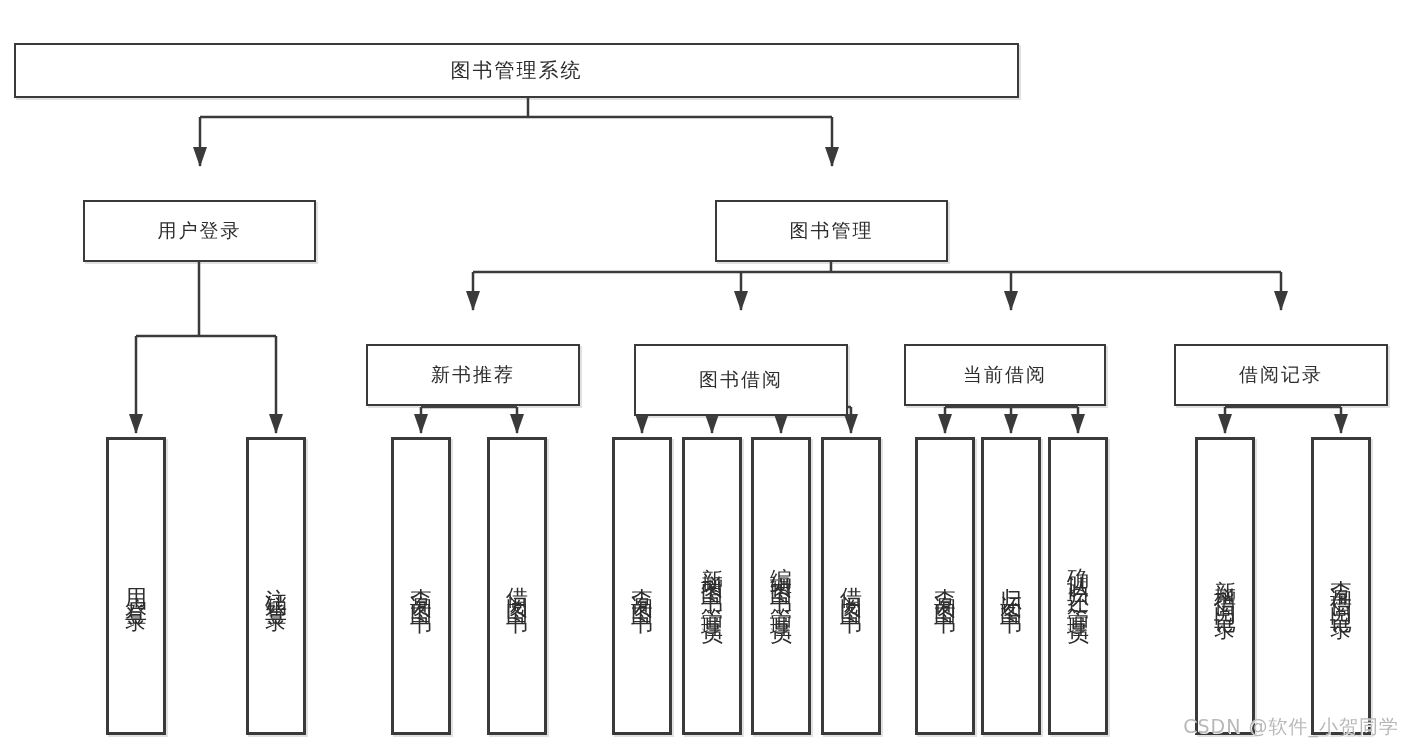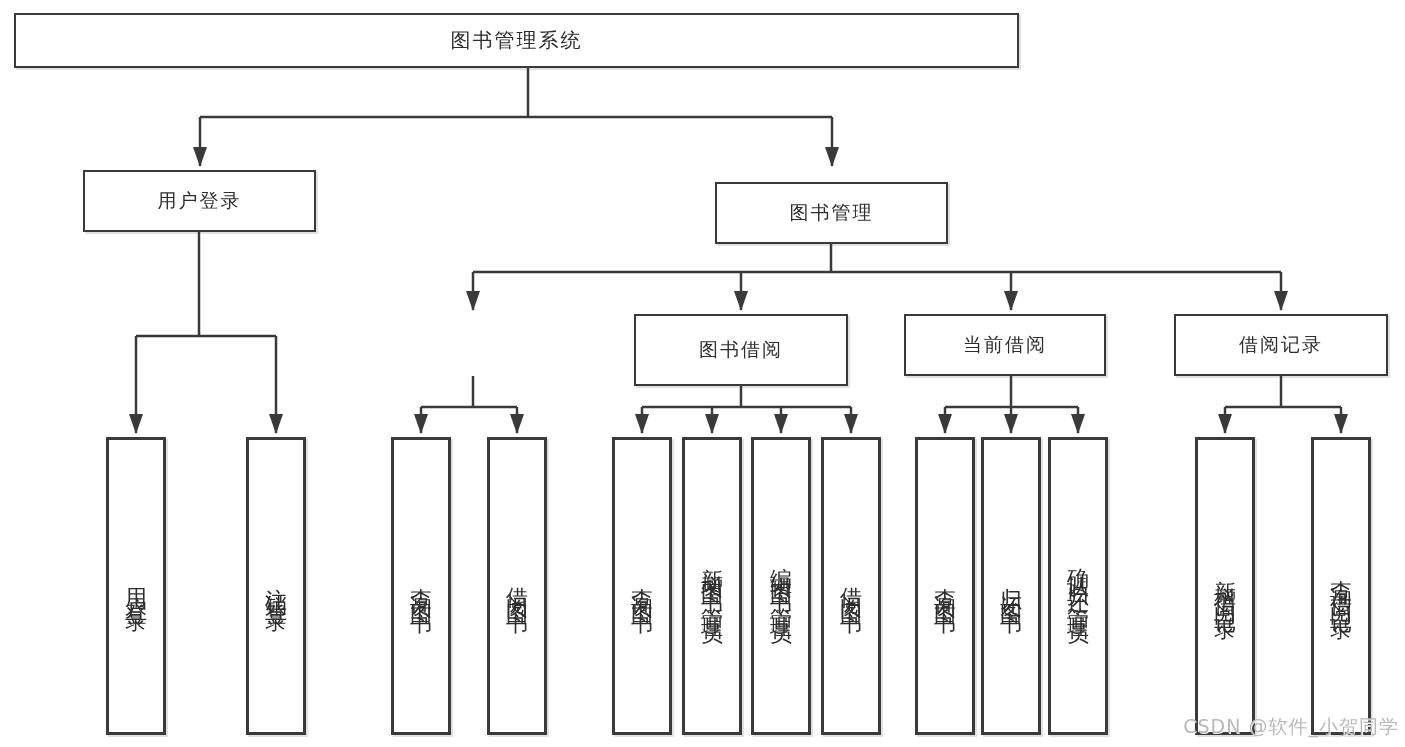--- a/index.html
+++ b/index.html
@@ -26,20 +26,21 @@
     display:flex;
     align-items:center;
     justify-content:center;
     box-shadow:2px 2px 0 rgba(90,90,90,0.18);
     z-index:2;
   }
   .nh{
     font-size:19px;
     letter-spacing:2px;
     white-space:nowrap;
+    margin-top:30px;
   }
   .nh.root{font-size:20px;}
   .nv{
     writing-mode:vertical-rl;
     text-orientation:mixed;
     font-size:22px;
     letter-spacing:8px;
     border-width:3px;
     line-height:1;
   }
@@ -99,22 +100,23 @@
 
       <path d="M1281,376 V407 M1225,407 H1341"></path>
       <line x1="1225" y1="407" x2="1225" y2="433" marker-end="url(#arw)"></line>
       <line x1="1341" y1="407" x2="1341" y2="433" marker-end="url(#arw)"></line>
     </g>
   </svg>
 
   <div class="node nh root" style="left:14px;top:13px;width:1005px;height:55px">图书管理系统</div>
 
   <div class="node nh" style="left:83px;top:170px;width:233px;height:62px">用户登录</div>
-  <div class="node nh" style="left:715px;top:182px;width:233px;height:62px">图书管理</div>
+  <div class="node nh" style="left:715px;top:170px;width:233px;height:62px">图书管理</div>
 
+  <div class="node nh" style="left:366px;top:314px;width:214px;height:62px">新书推荐</div>
   <div class="node nh" style="left:634px;top:314px;width:214px;height:72px">图书借阅</div>
   <div class="node nh" style="left:904px;top:314px;width:202px;height:62px">当前借阅</div>
   <div class="node nh" style="left:1174px;top:314px;width:214px;height:62px">借阅记录</div>
 
   <div class="node nv" style="left:106px;top:437px;width:60px;height:298px">用户登录</div>
   <div class="node nv" style="left:246px;top:437px;width:60px;height:298px">注销登录</div>
 
   <div class="node nv" style="left:391px;top:437px;width:60px;height:298px">查询图书</div>
   <div class="node nv" style="left:487px;top:437px;width:60px;height:298px">借阅图书</div>
 

